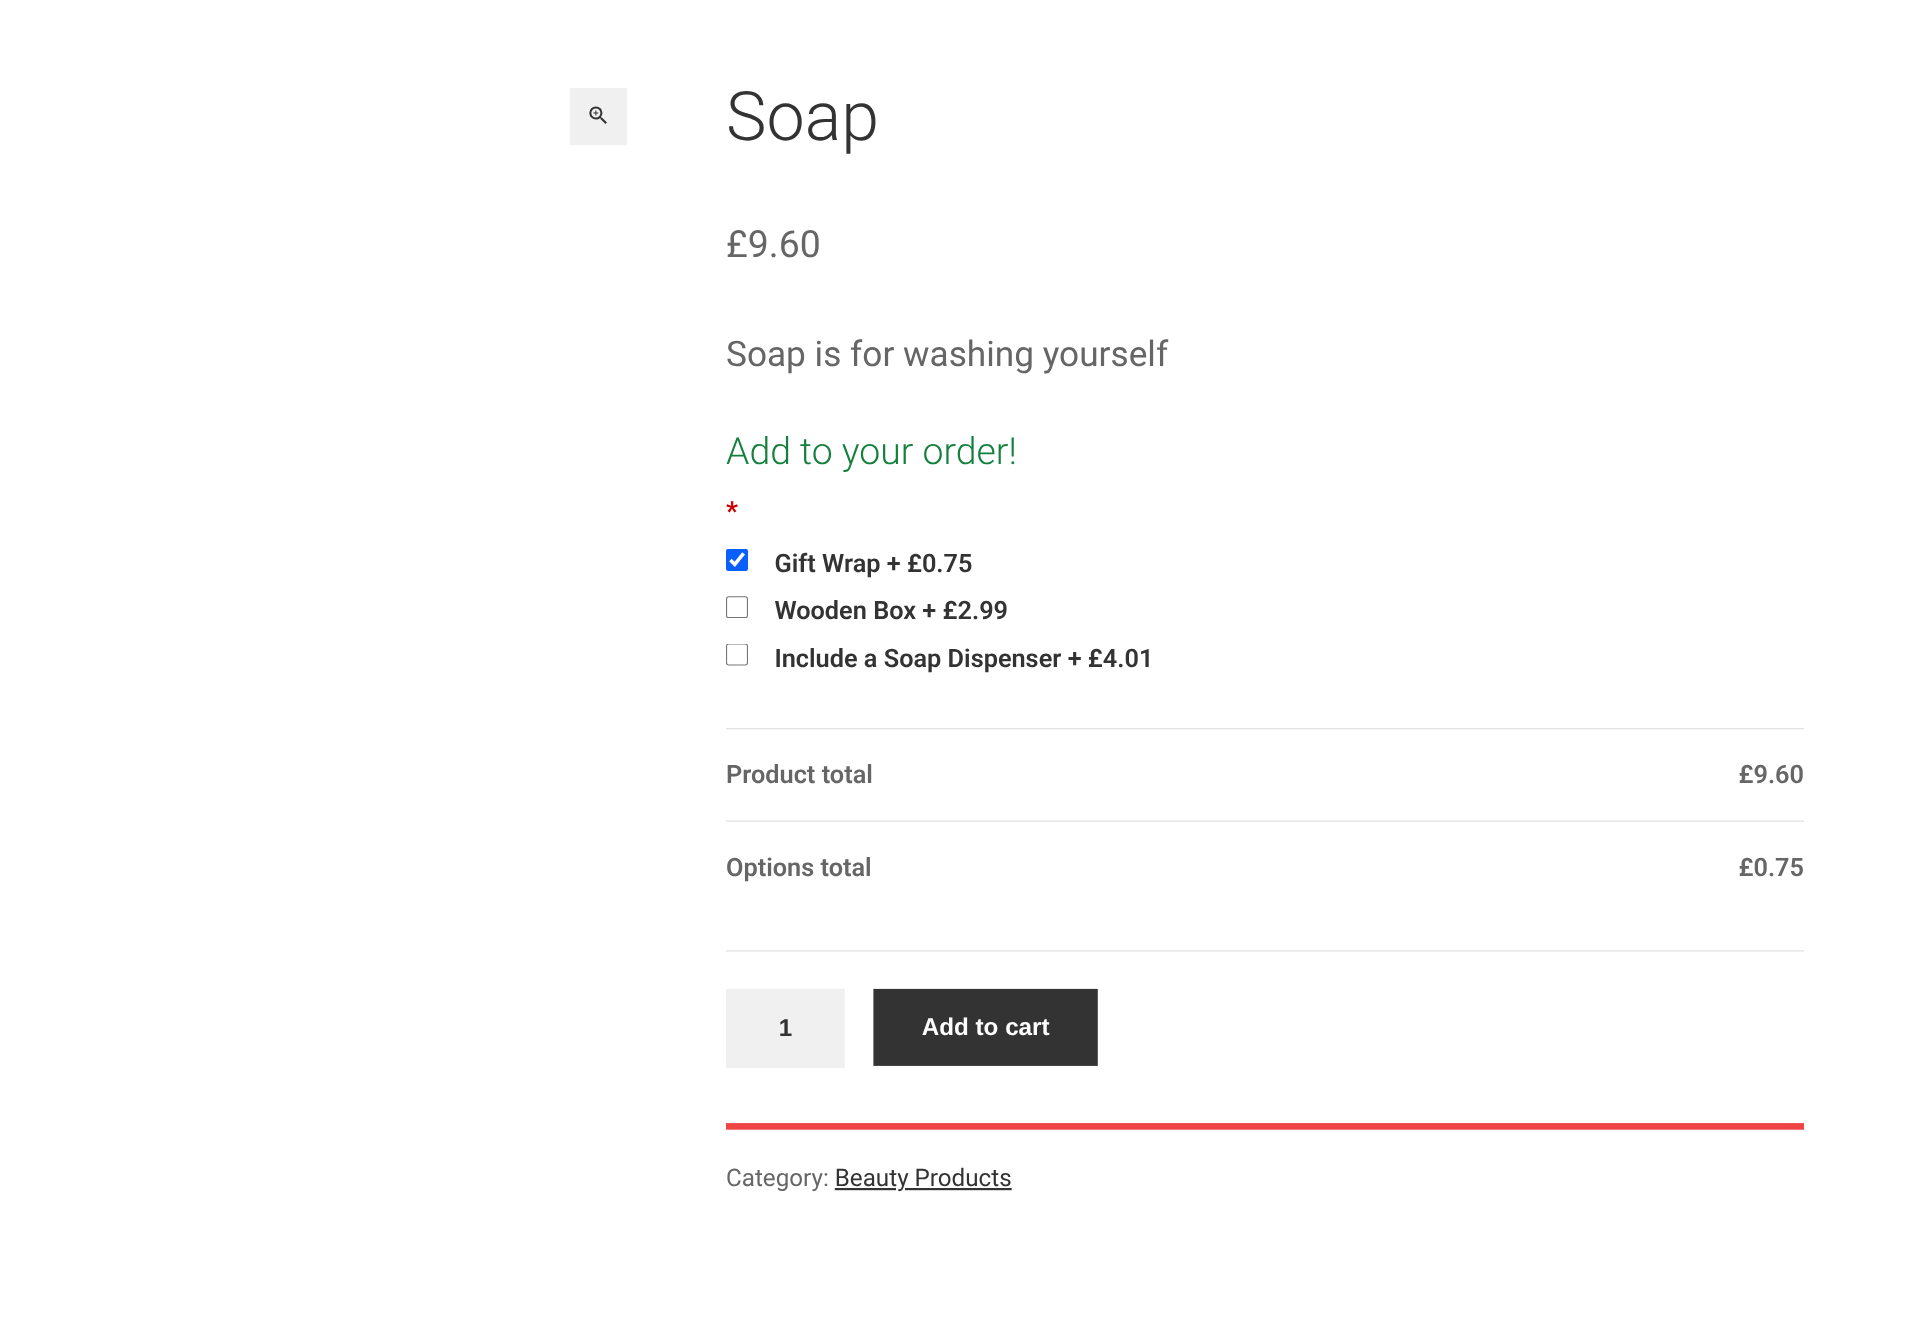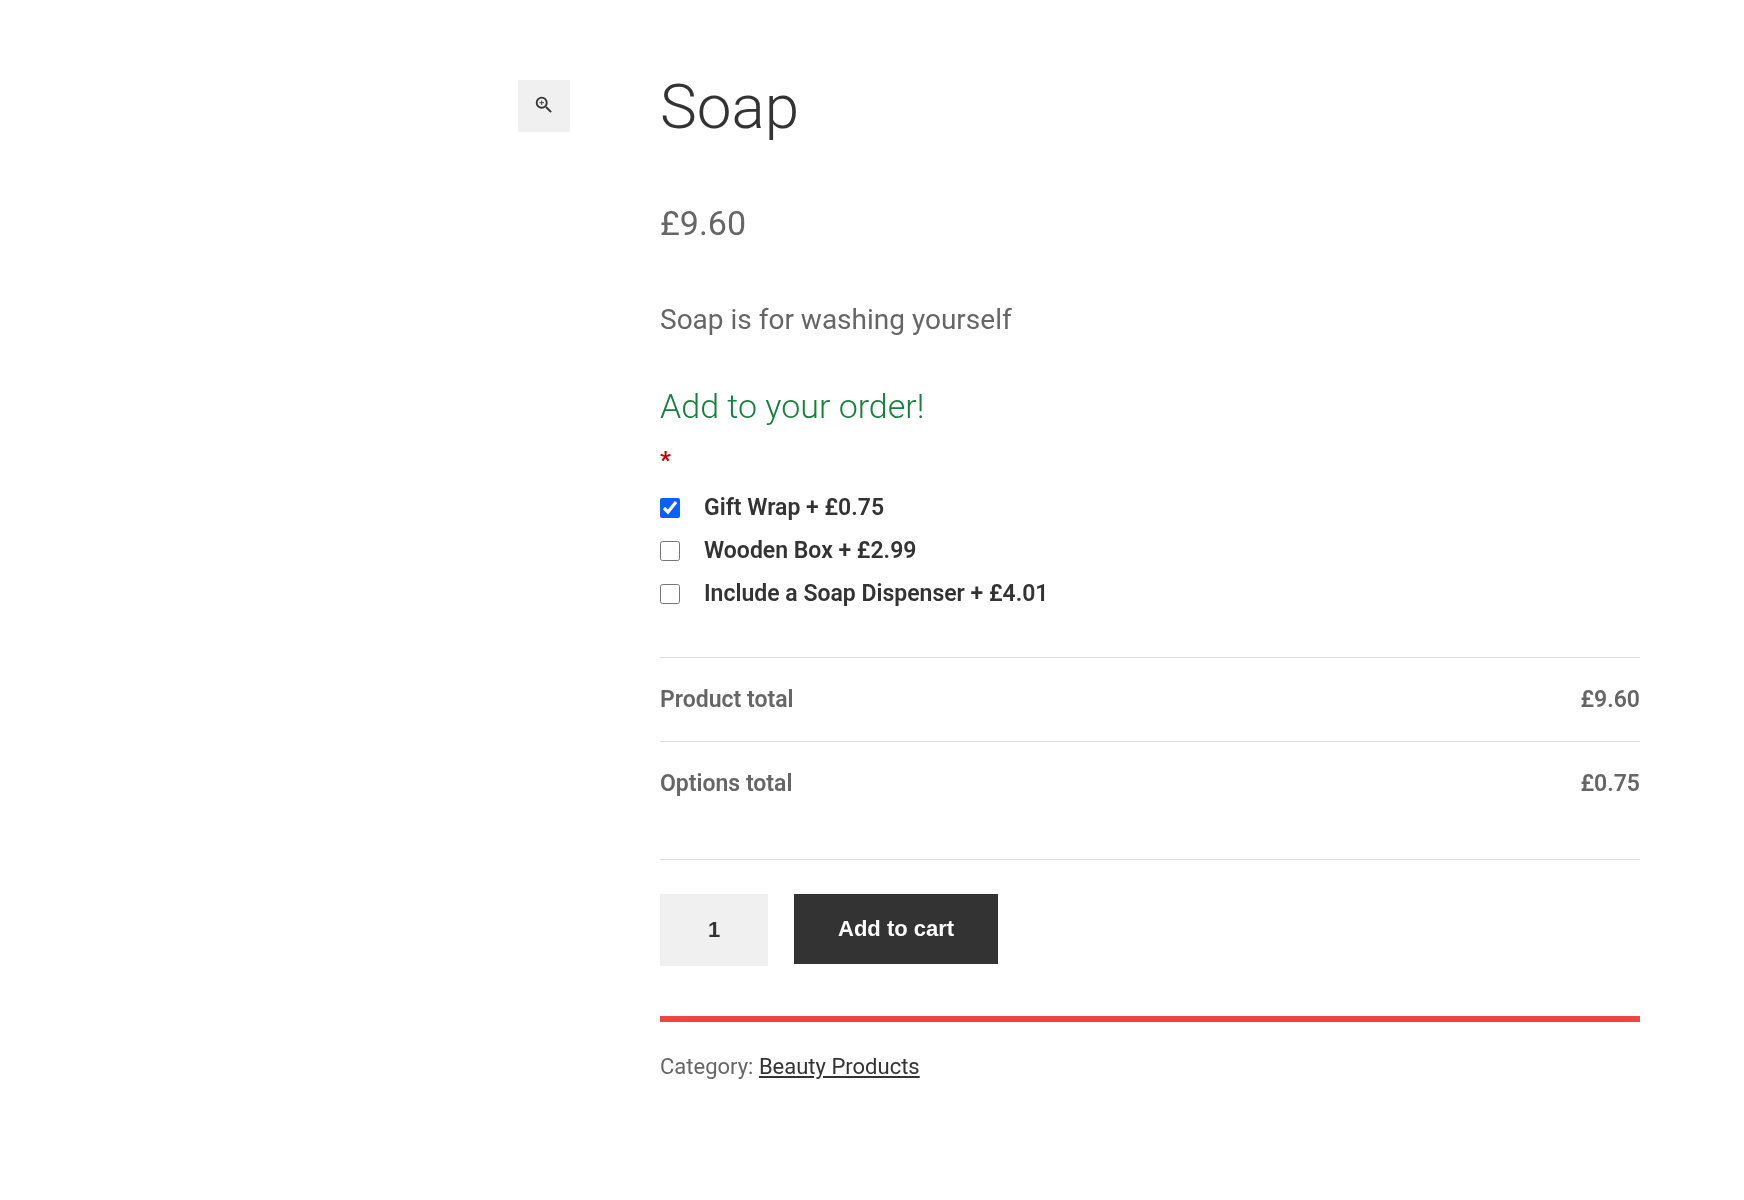--- a/index.html
+++ b/index.html
@@ -52,21 +52,21 @@
       margin-bottom: 60px;
       margin-top: 20px;
     }
     .product-price {
       font-size: 34px;
       font-weight: 400;
       color: #666;
       margin-bottom: 60px;
     }
     .product-desc {
-      font-size: 28px;
+      font-size: 32px;
       color: #666;
       margin-bottom: 50px;
     }
     .addon-heading {
       font-size: 34px;
       font-weight: 300;
       color: #15803d;
       margin-bottom: 20px;
     }
     .required-star {
@@ -74,21 +74,20 @@
       font-size: 24px;
       font-weight: bold;
       margin-bottom: 20px;
       display: block;
     }
     .addon-options {
       margin-bottom: 50px;
     }
     .addon-option {
       display: flex;
-      align-items: center;
       gap: 24px;
       margin-bottom: 16px;
     }
     .addon-option input[type="checkbox"] {
       width: 20px;
       height: 20px;
       cursor: pointer;
       accent-color: #0a5fff;
     }
     .addon-option label {

